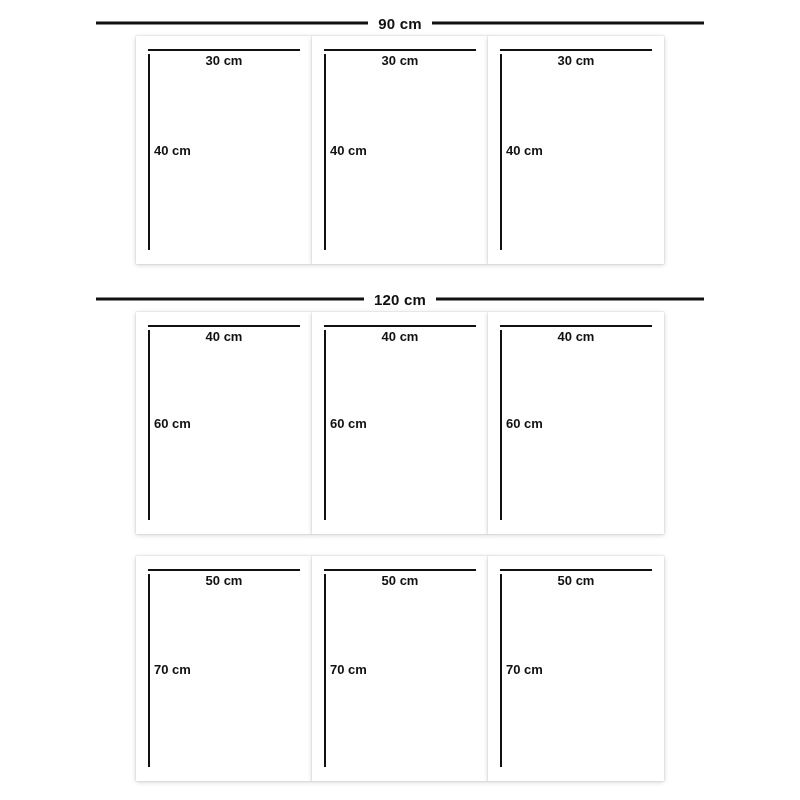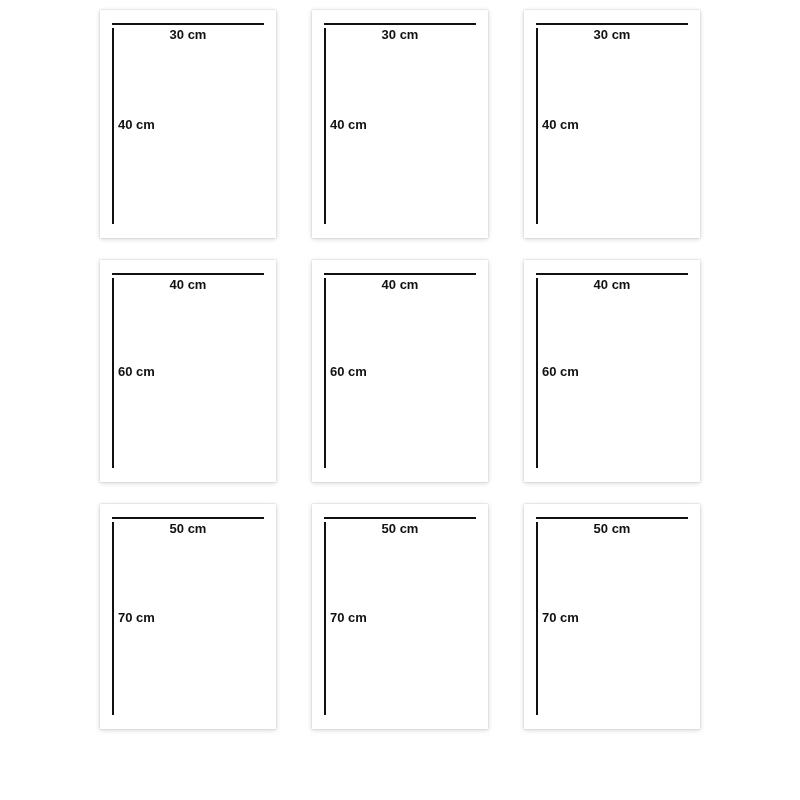--- a/index.html
+++ b/index.html
@@ -52,21 +52,20 @@
     padding: 0 10px;
     font-size: 15px;
     font-weight: bold;
     letter-spacing: 0.2px;
     white-space: nowrap;
   }
 
   .panels {
     display: flex;
     justify-content: center;
-    gap: 36px;
   }
 
   
   .panel {
     position: relative;
     width: 176px;
     background: #ffffff;
     box-shadow: 0 1px 5px rgba(0,0,0,0.18), 0 0 1px rgba(0,0,0,0.25);
   }
   .panel.h1 { height: 228px; }
@@ -116,20 +115,24 @@
   .spacer-top { height: 10px; }
 </style>
 </head>
 <body>
 
 <div id="diagram">
 
   <div class="spacer-top"></div>
 
   <div class="group">
+    <div class="total-rule">
+      <div class="line"></div>
+      <div class="total-label">90 cm</div>
+    </div>
     <div class="panels">
       <div class="panel h1">
         <div class="w-rule"></div>
         <div class="w-label">30 cm</div>
         <div class="h-rule"></div>
         <div class="h-label">40 cm</div>
       </div>
       <div class="panel h1">
         <div class="w-rule"></div>
         <div class="w-label">30 cm</div>
@@ -141,20 +144,24 @@
         <div class="w-label">30 cm</div>
         <div class="h-rule"></div>
         <div class="h-label">40 cm</div>
       </div>
     </div>
   </div>
 
   <div class="spacer-sm"></div>
 
   <div class="group">
+    <div class="total-rule">
+      <div class="line"></div>
+      <div class="total-label">120 cm</div>
+    </div>
     <div class="panels">
       <div class="panel h2">
         <div class="w-rule"></div>
         <div class="w-label">40 cm</div>
         <div class="h-rule"></div>
         <div class="h-label">60 cm</div>
       </div>
       <div class="panel h2">
         <div class="w-rule"></div>
         <div class="w-label">40 cm</div>

